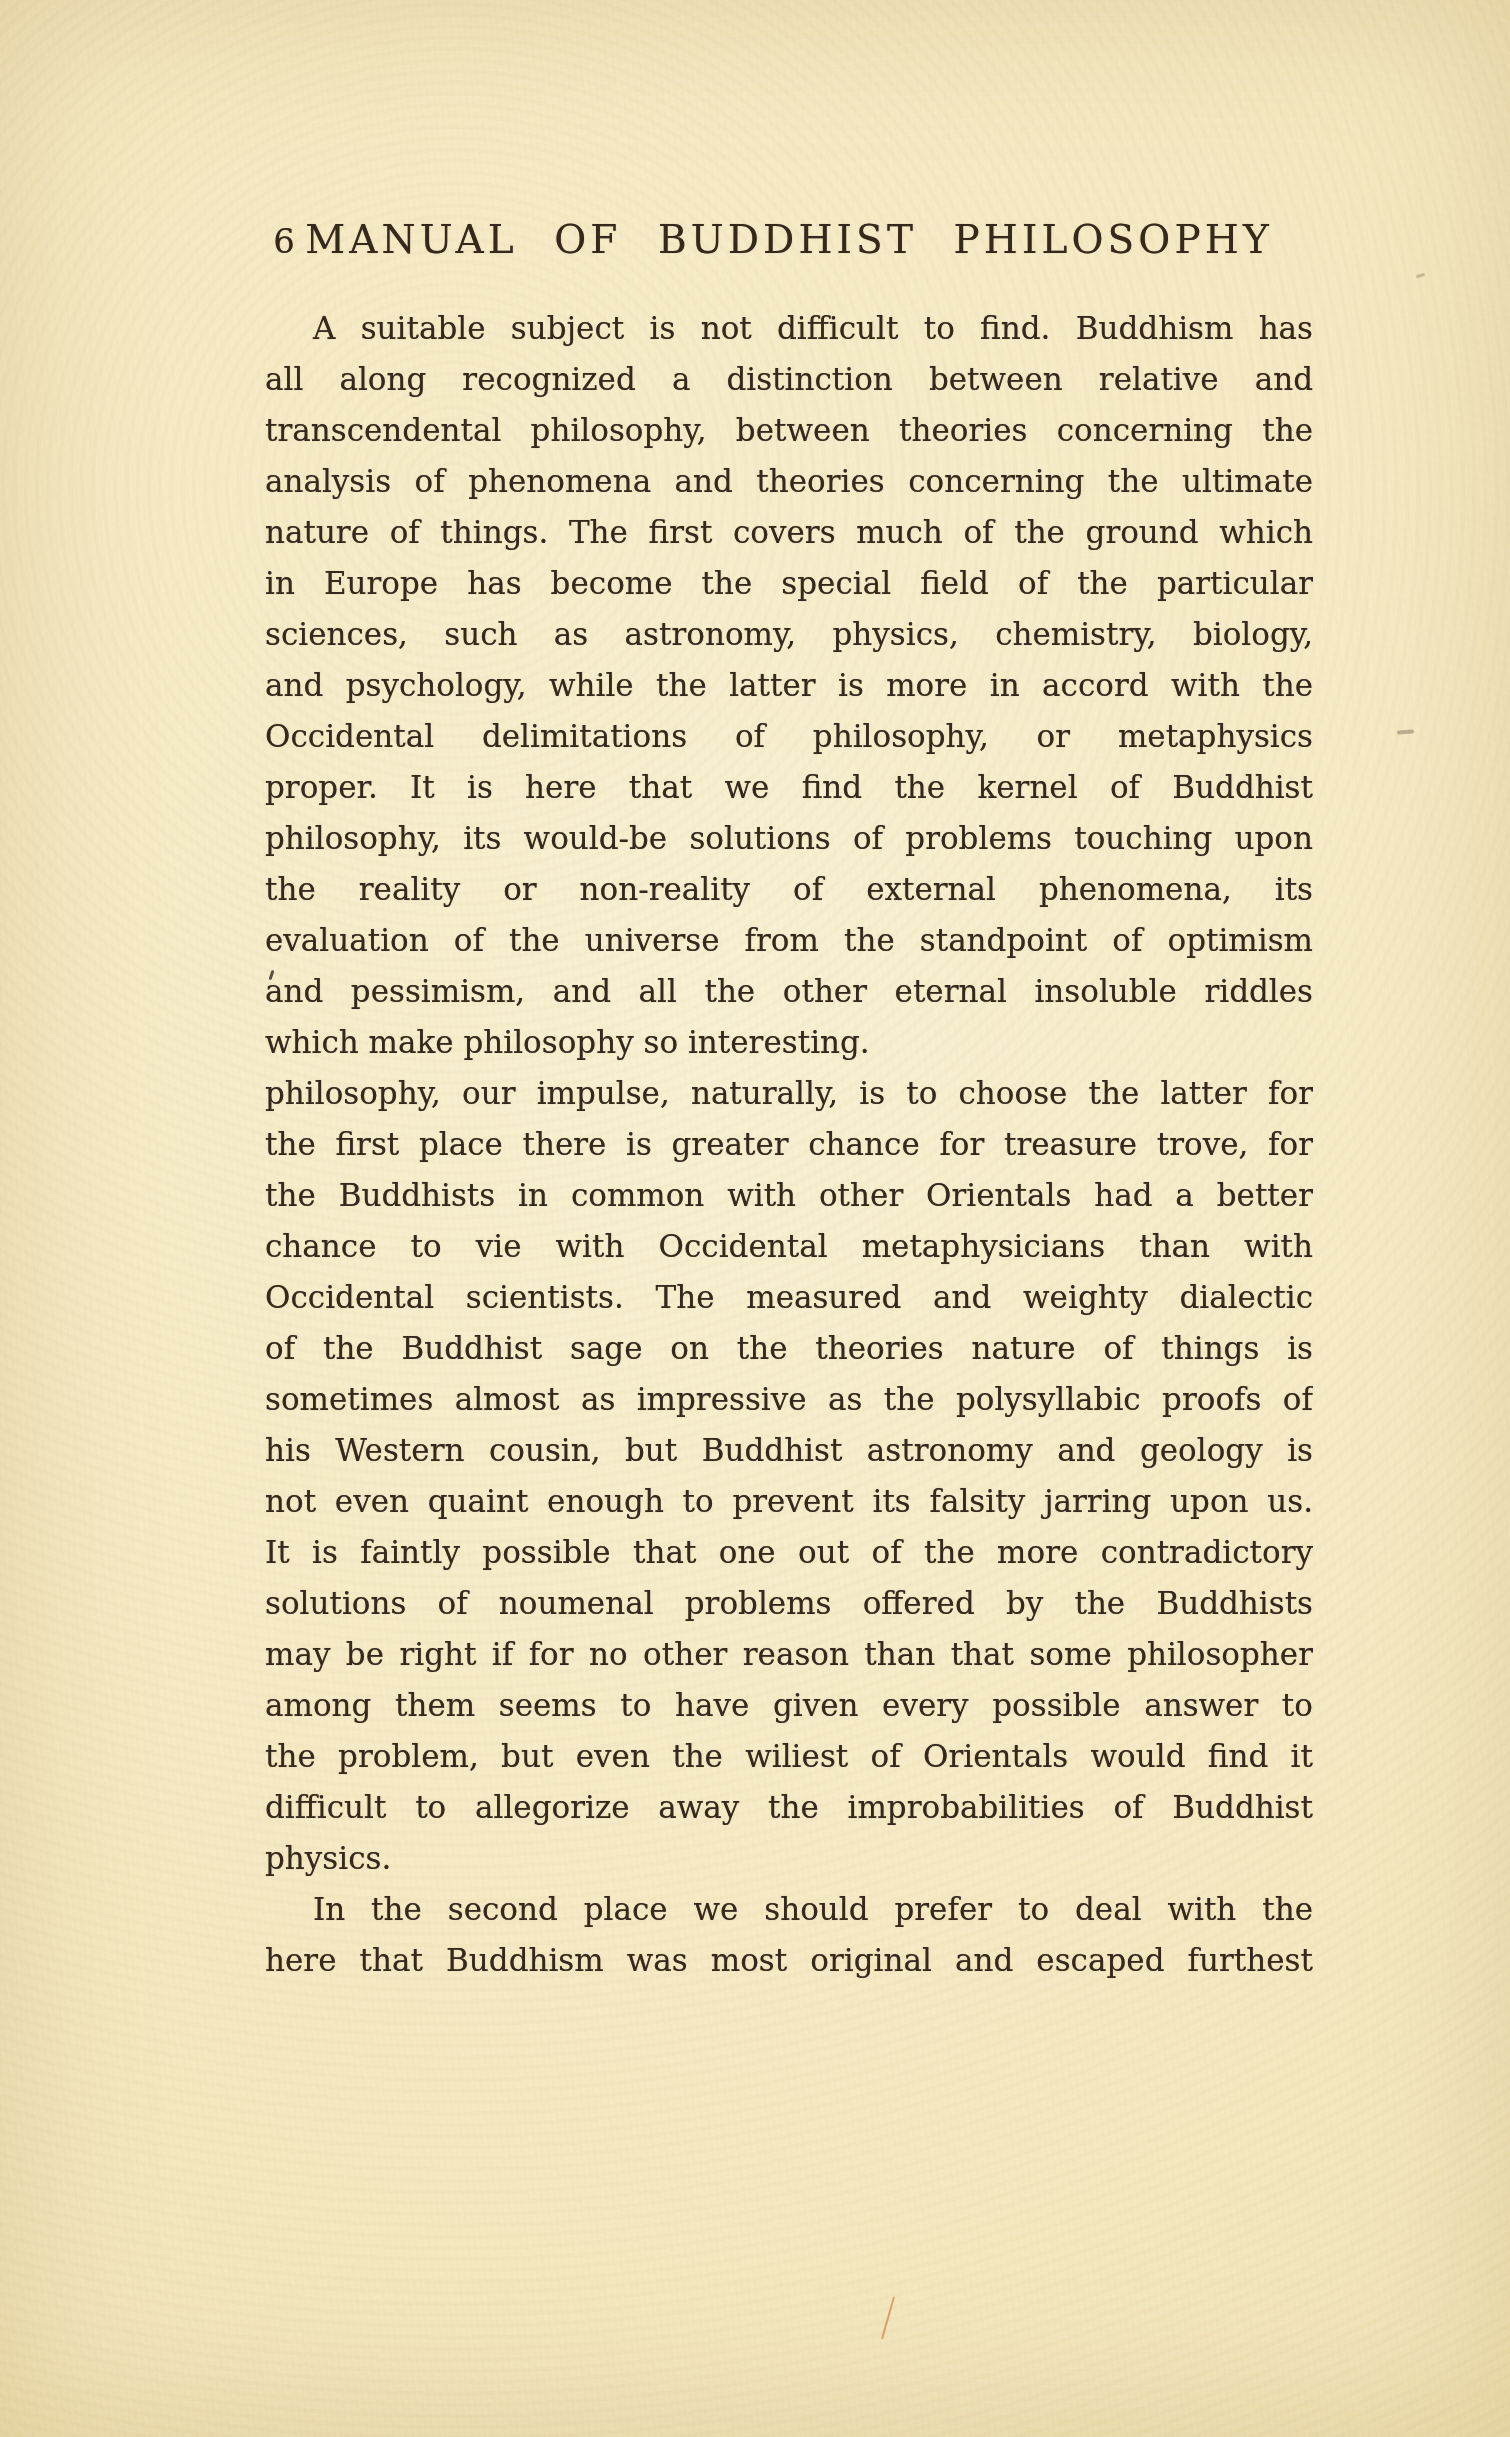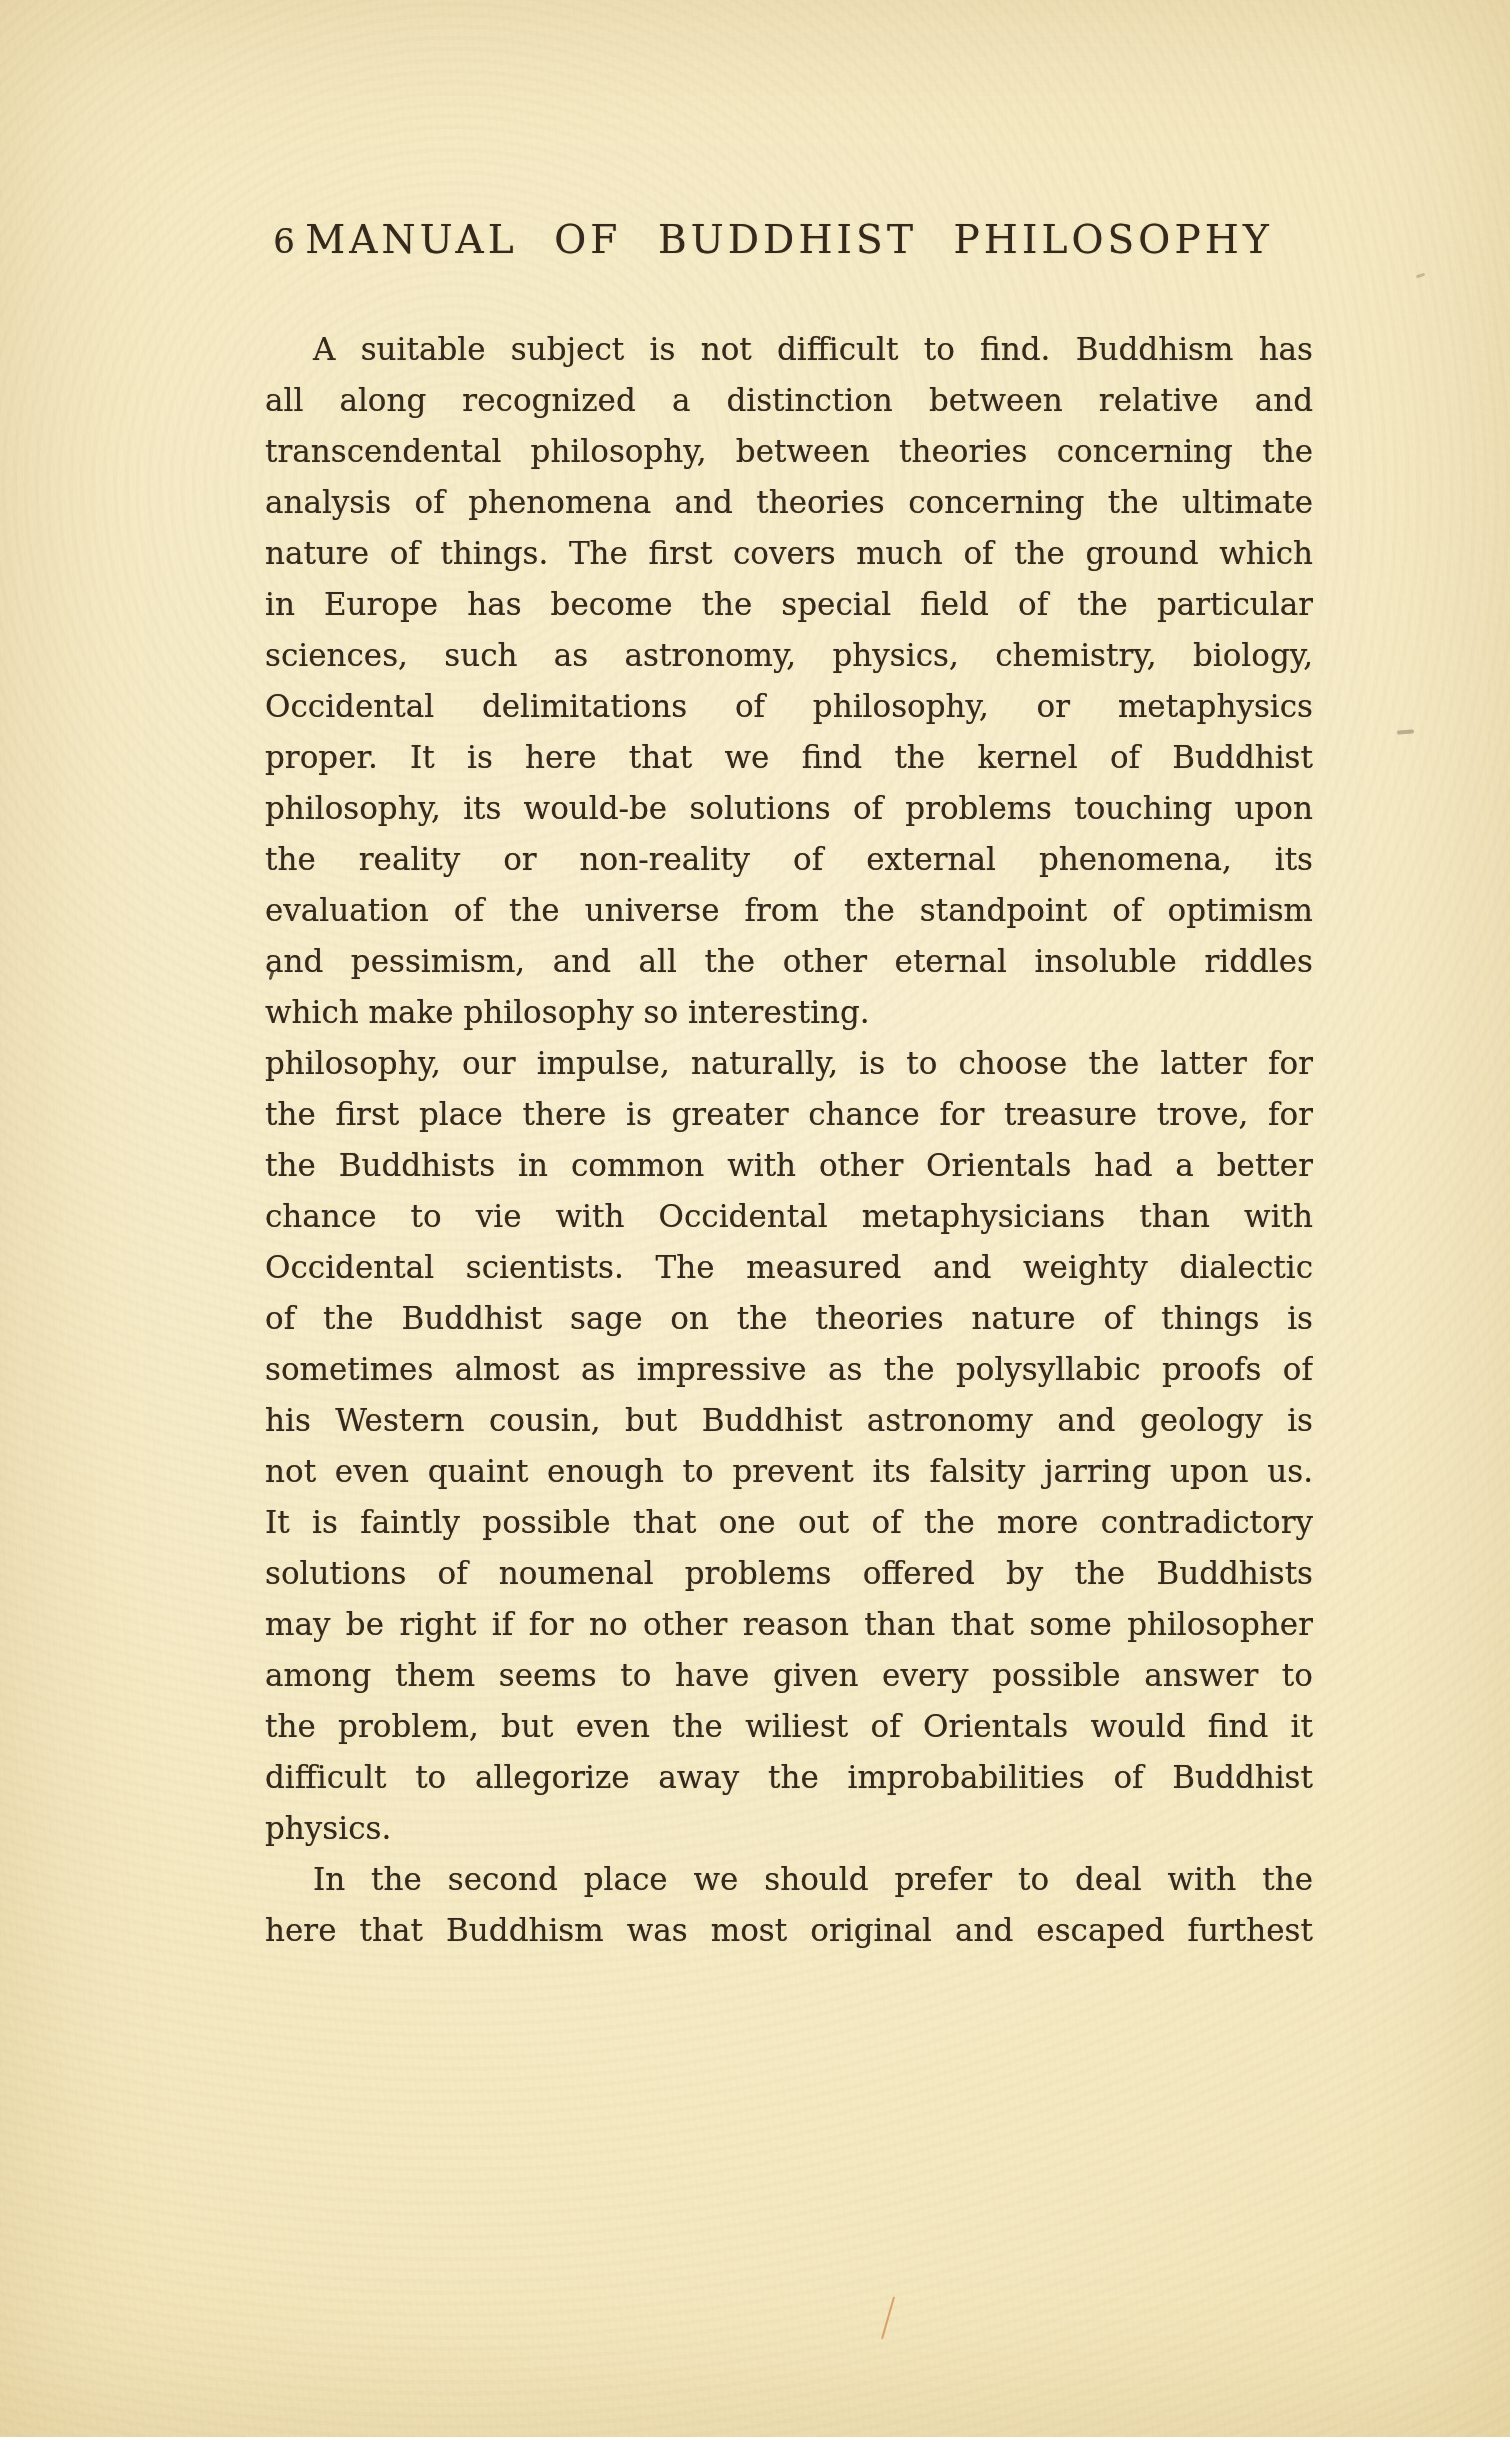--- a/index.html
+++ b/index.html
@@ -42,21 +42,21 @@
   .pagenum {
     position: absolute;
     left: 8.2px; top: 3.5px;
     font-size: 34px;
     letter-spacing: 0;
     word-spacing: 0;
     text-shadow: 0 0 0.7px rgba(53,41,28,0.5);
   }
   .body-text {
     position: absolute;
-    top: 324px; left: 265px; width: 1048px;
+    top: 303px; left: 265px; width: 1048px;
     font-size: 31px;
     line-height: 51px;
     color: var(--ink);
     text-shadow: 0 0 0.7px rgba(53,41,28,0.5);
   }
   .paragraph { margin: 0; }
   .line {
     text-align: justify;
     text-align-last: justify;
     height: 51px;
@@ -100,20 +100,21 @@
 
   <div class="body-text" id="body-text">
       <div class="paragraph">
         <div class="line first">A suitable subject is not difficult to find.  Buddhism has</div>
         <div class="line">all along recognized a distinction between relative and</div>
         <div class="line">transcendental philosophy, between theories concerning the</div>
         <div class="line">analysis of phenomena and theories concerning the ultimate</div>
         <div class="line">nature of things.  The first covers much of the ground which</div>
         <div class="line">in Europe has become the special field of the particular</div>
         <div class="line">sciences, such as astronomy, physics, chemistry, biology,</div>
+        <div class="line">and psychology, while the latter is more in accord with the</div>
         <div class="line">Occidental delimitations of philosophy, or metaphysics</div>
         <div class="line">proper.  It is here that we find the kernel of Buddhist</div>
         <div class="line">philosophy, its would-be solutions of problems touching upon</div>
         <div class="line">the reality or non-reality of external phenomena, its</div>
         <div class="line">evaluation of the universe from the standpoint of optimism</div>
         <div class="line">and pessimism, and all the other eternal insoluble riddles</div>
         <div class="line last-left">which make philosophy so interesting.</div>
       </div>
       <div class="paragraph">
         <div class="line">philosophy, our impulse, naturally, is to choose the latter for</div>

